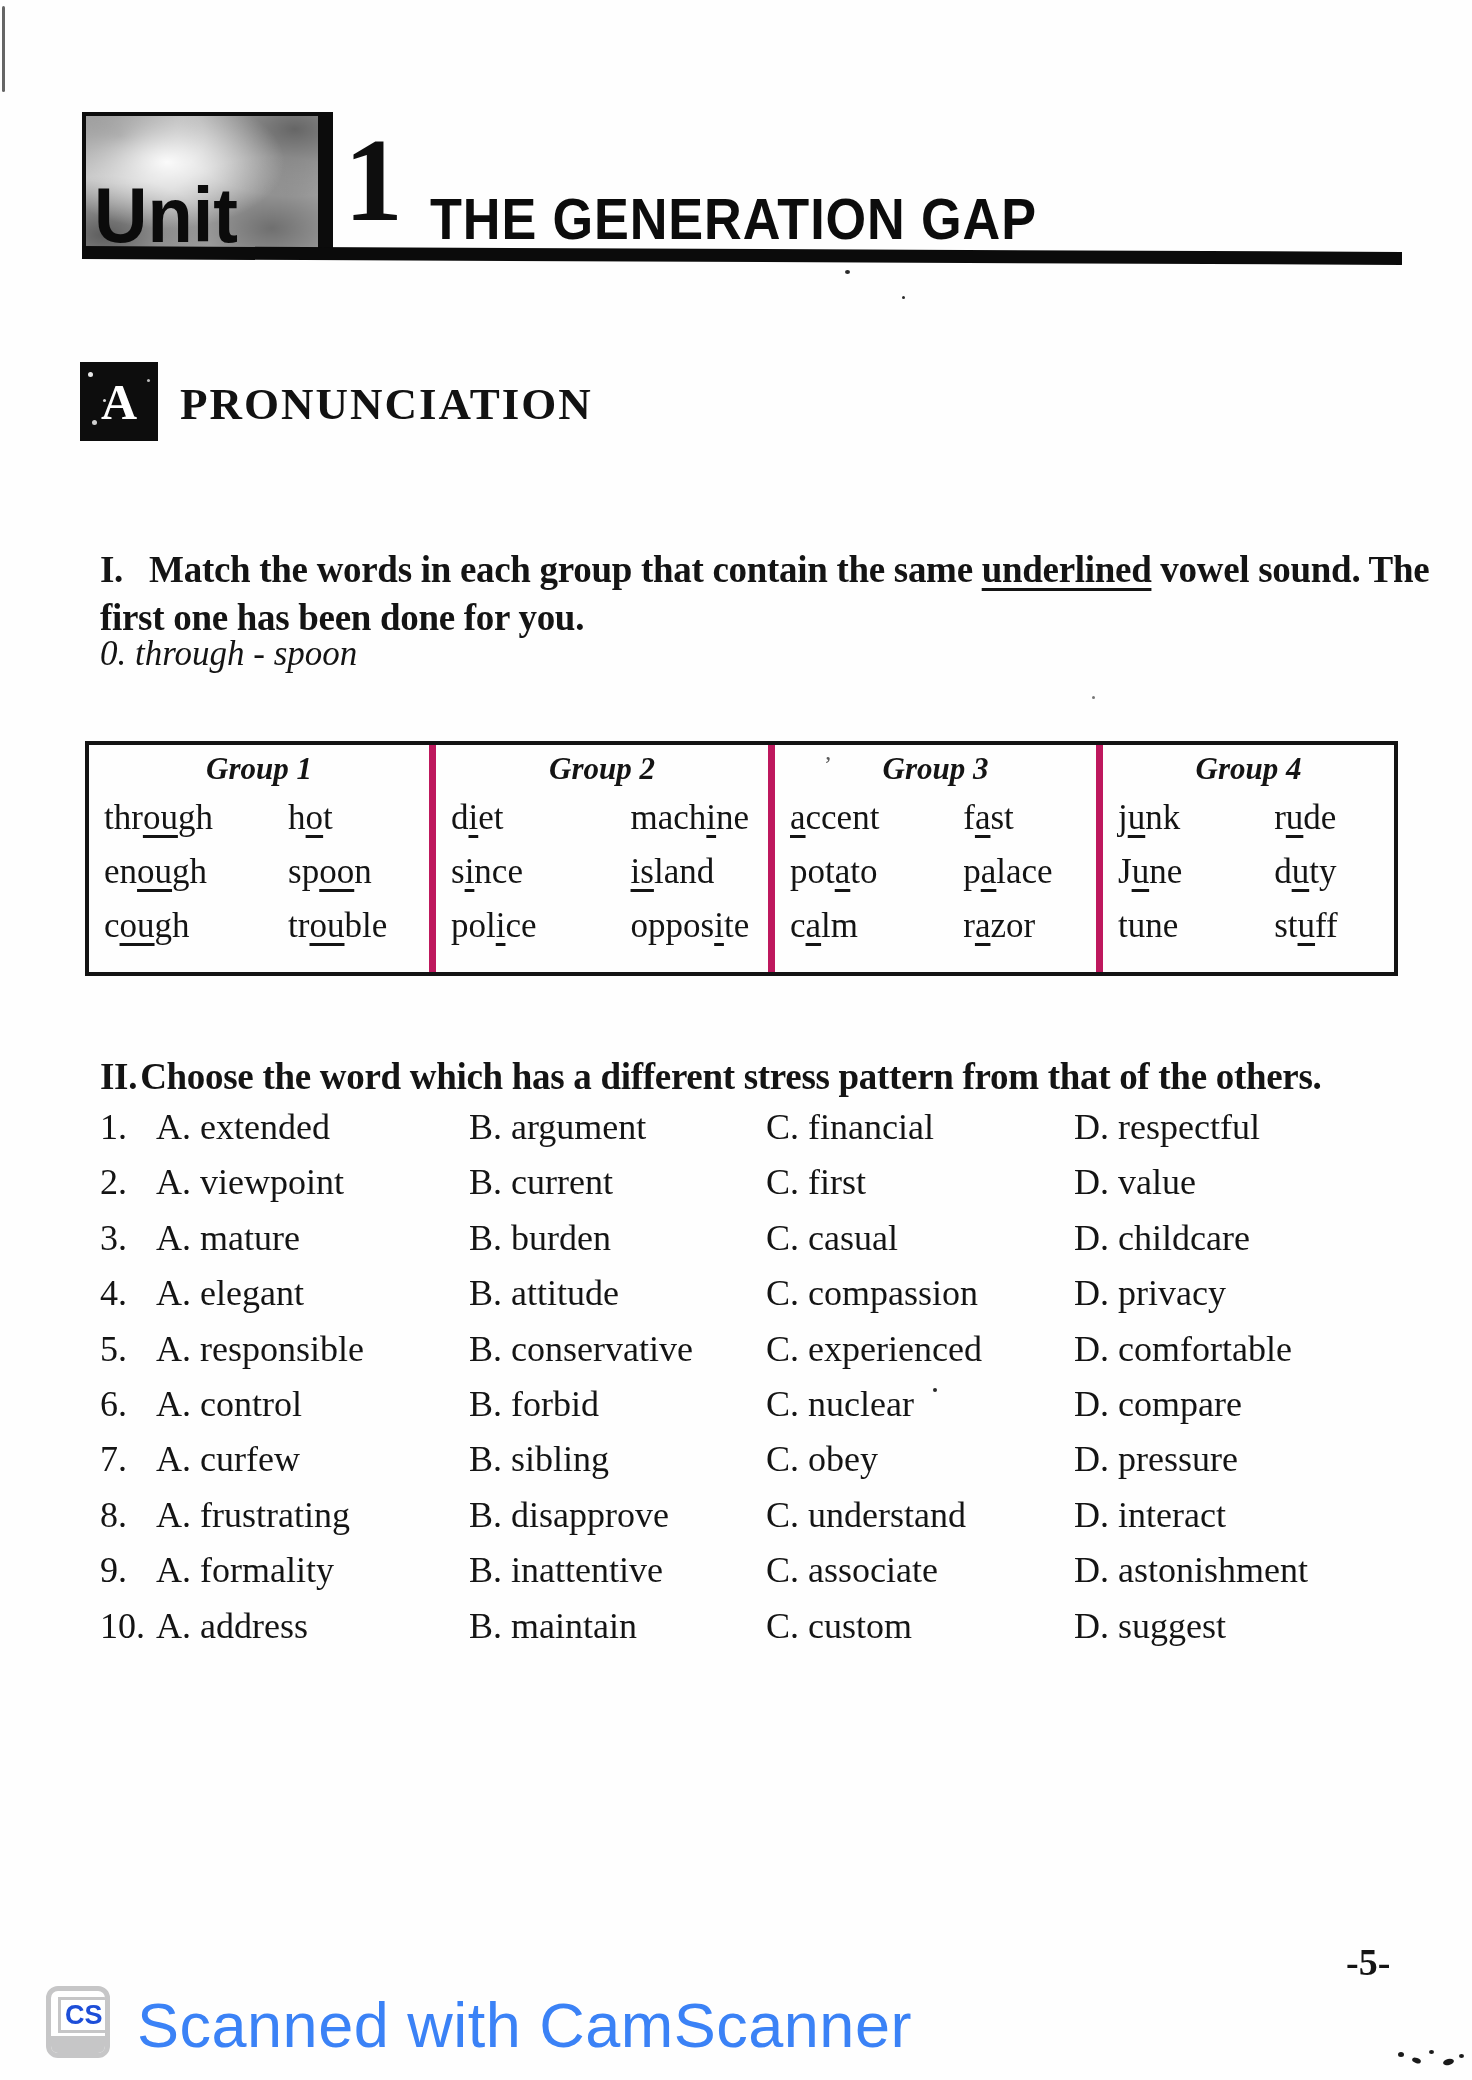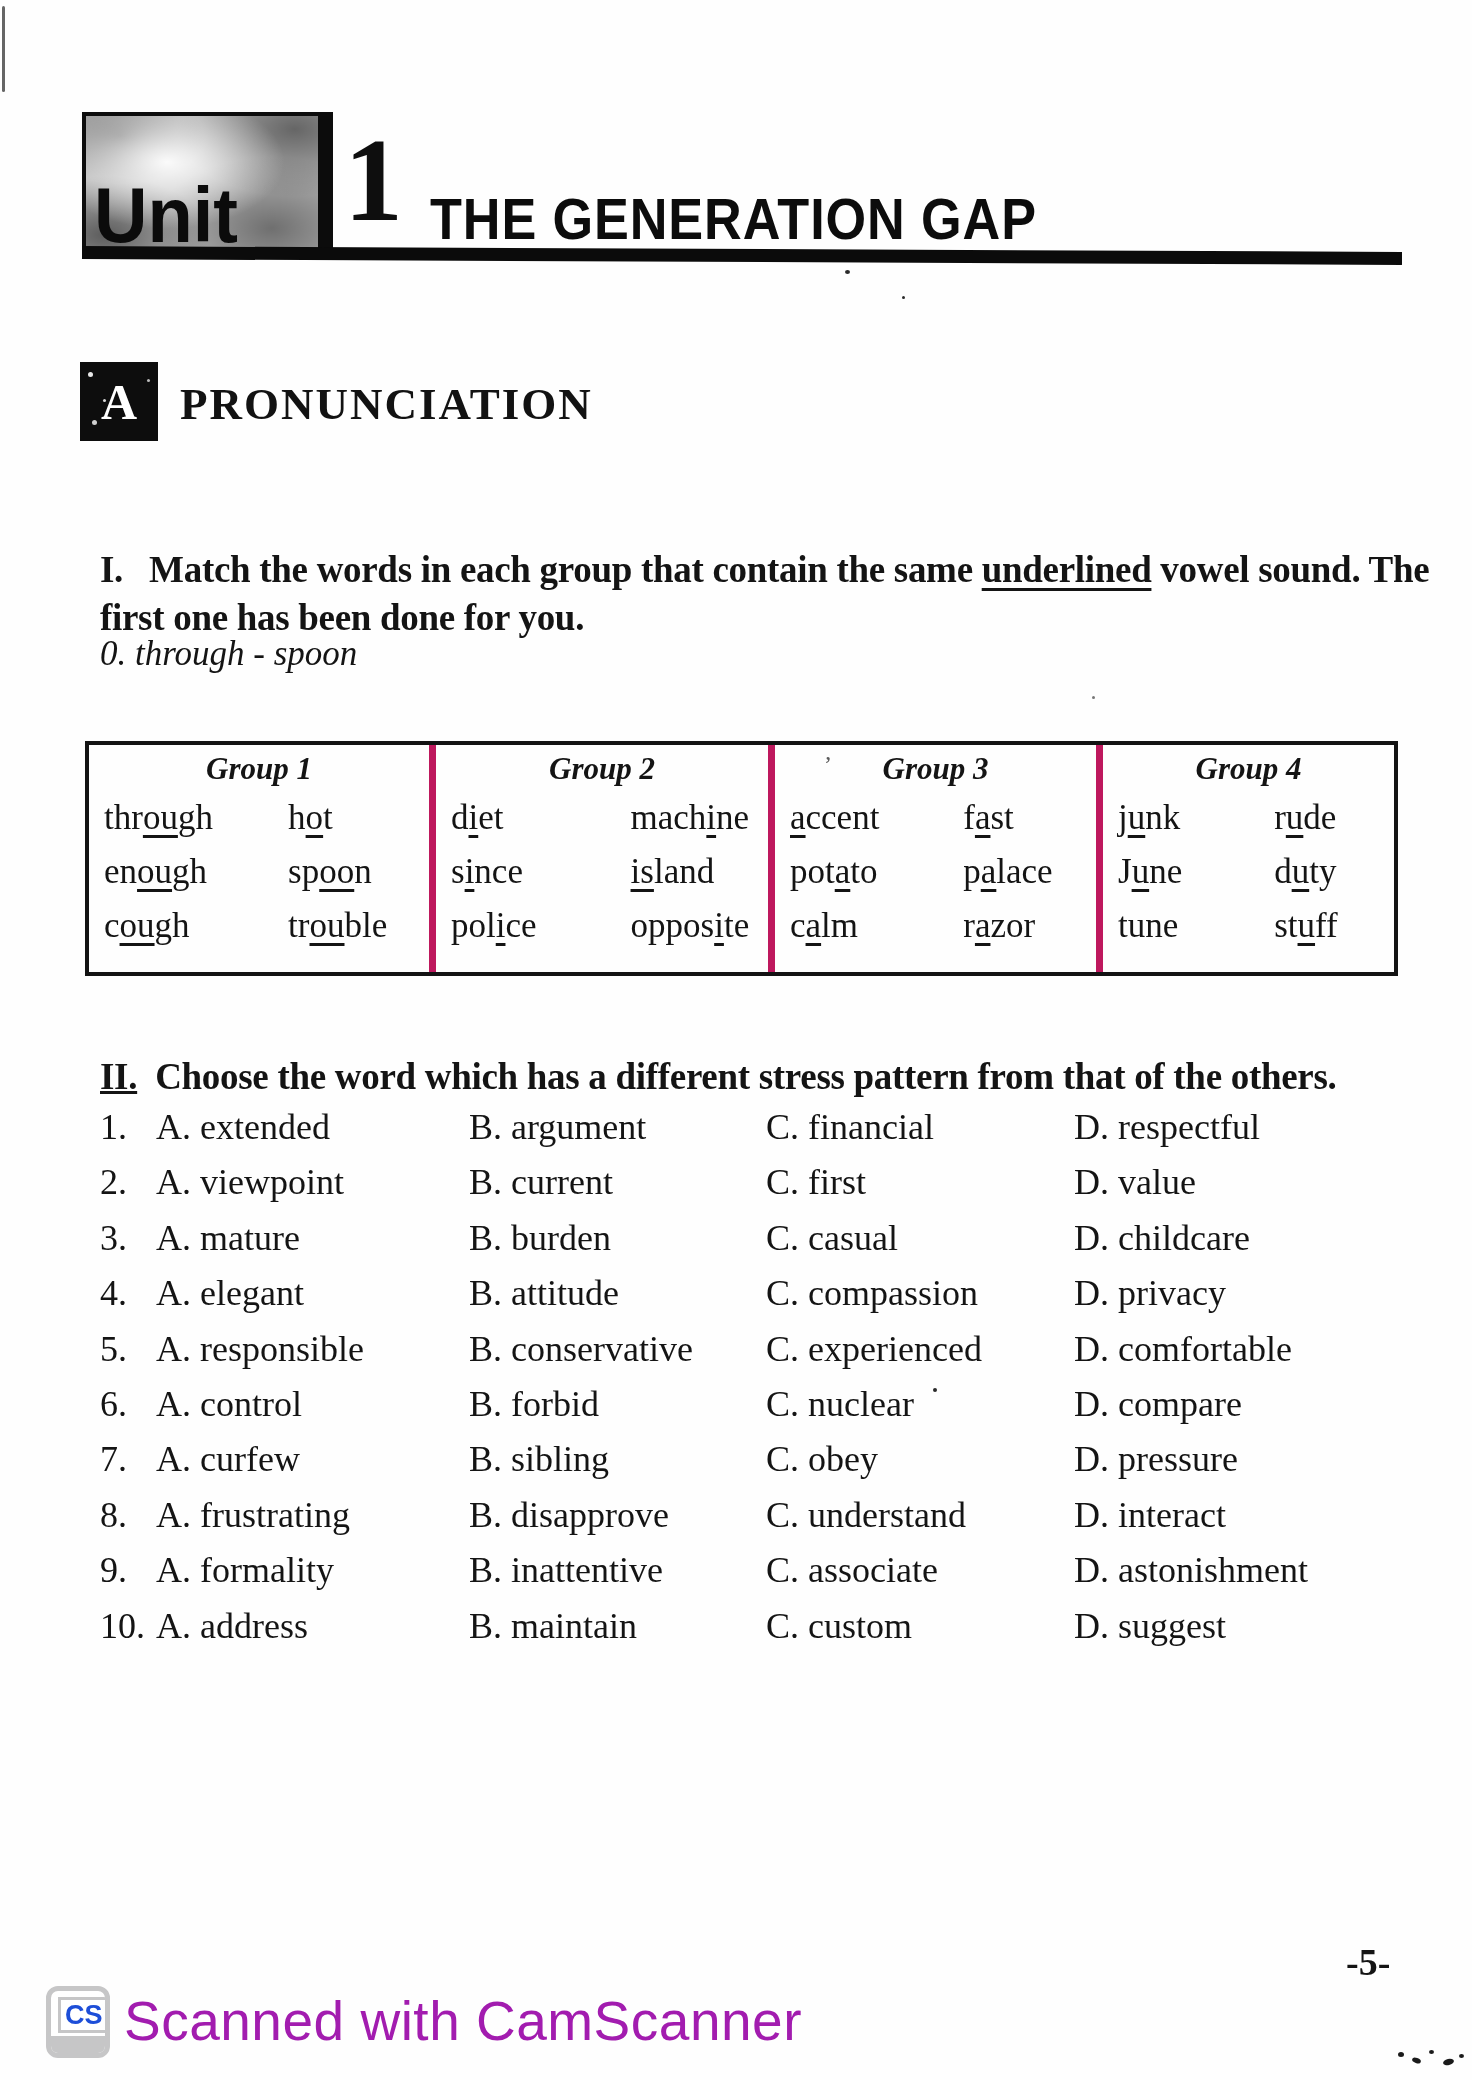--- a/index.html
+++ b/index.html
@@ -49,34 +49,34 @@
     grid-template-columns:340px 339px 328px 298px;}
   .group-cell{border-left:7px solid #be185d;position:relative;box-sizing:border-box;}
   .group-cell:first-child{border-left:none;}
   .group-title{text-align:center;font-style:italic;font-weight:600;font-size:31px;margin-top:8px;line-height:1;}
   .word-grid{display:grid;grid-template-columns:57% 43%;padding:16px 2px 0 15px;row-gap:17px;}
   .word{font-size:35px;line-height:1.05;white-space:nowrap;}
 
   
   #ex2-heading{position:absolute;left:100px;top:1054px;width:1340px;
     font-weight:bold;font-size:37px;line-height:1.25;letter-spacing:-0.3px;}
-  #ex2-heading .lead-num{margin-right:18px;text-decoration:underline;}
+  #ex2-heading .lead-num{margin-right:3px;}
   #items{position:absolute;left:100px;top:1108px;width:1340px;}
   .q-row{display:grid;grid-template-columns:56px 313px 297px 308px 1fr;height:55.4px;
     font-size:36px;line-height:1.1;align-items:start;}
 
   
   #page-number{position:absolute;left:1346px;top:1940px;font-weight:bold;font-size:38px;}
   #cs-logo{position:absolute;left:46px;top:1986px;width:64px;height:72px;border:5px solid #c6c6c7;
     border-radius:12px;box-sizing:border-box;background:#fff;overflow:hidden;}
   #cs-logo-letters{position:absolute;left:7px;top:6px;padding:1px 4px;border:3px solid #c6c6c7;
     font-family:"Liberation Sans",sans-serif;font-weight:bold;font-size:27px;line-height:1.05;color:#1d4ed8;}
   #cs-logo-band{position:absolute;left:0;bottom:0;width:100%;height:17px;background:#c6c6c7;}
-  #cs-text{position:absolute;left:124px;top:1994px;font-family:"Liberation Sans",sans-serif;
-    font-size:55px;line-height:1;color:#a21caf;letter-spacing:.5px;white-space:nowrap;}
+  #cs-text{position:absolute;left:137px;top:1994px;font-family:"Liberation Sans",sans-serif;
+    font-size:63px;line-height:1;color:#3b82f6;letter-spacing:.5px;white-space:nowrap;}
 
   
   .artifact{position:absolute;background:#2a2a2a;border-radius:50%;}
   #edge-line{position:absolute;left:2px;top:6px;width:3px;height:86px;background:#4a4a4a;opacity:.85;border-radius:2px;}
   .mark-text{position:absolute;color:#5a5a5a;font-size:24px;line-height:1;}
 </style>
 </head>
 <body>
 
 <div id="page">

